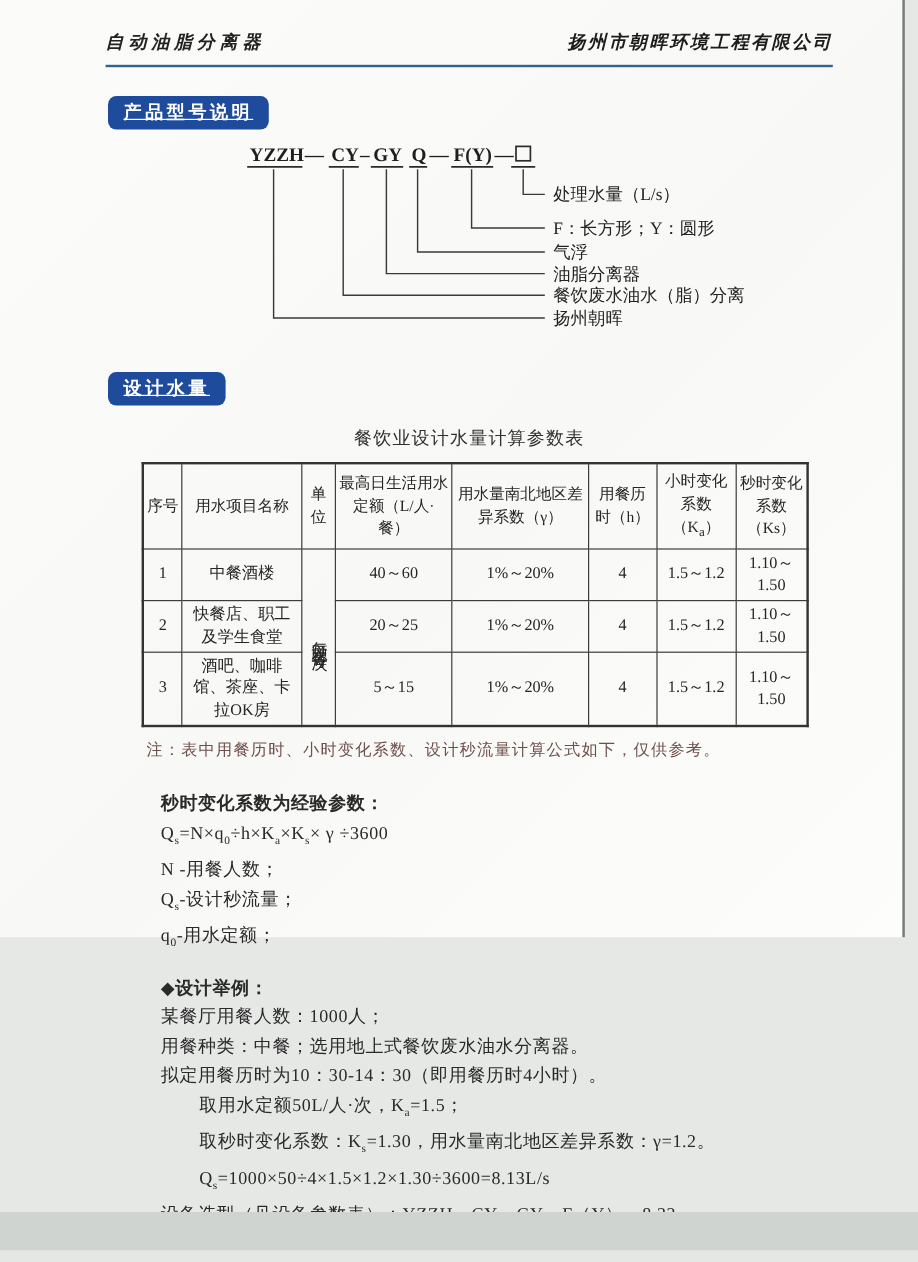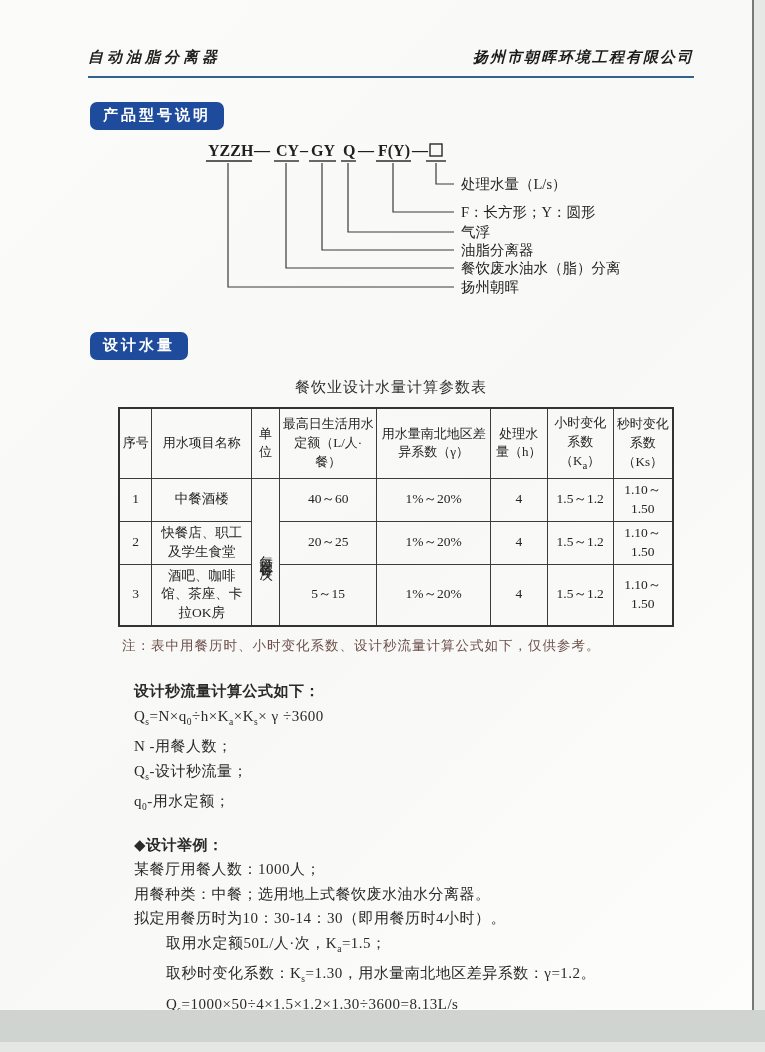--- a/index.html
+++ b/index.html
@@ -1,37 +1,37 @@
 <!DOCTYPE html>
 <html><head>
 <meta charset="utf-8">
 <style>
   * { margin:0; padding:0; box-sizing:border-box; }
   html,body { width:765px; }
   body { background:#e6e8e6; font-family:"Liberation Serif","DejaVu Serif",serif; color:#2c2c2c; }
   .scan { position:relative; width:765px; height:1052px; overflow:hidden; background:#e6e8e6; }
   .page {
-    position:absolute; left:0; top:0; width:754px; height:1010px;
+    position:absolute; left:0; top:0; width:754px; height:781px;
     background:linear-gradient(135deg,#fbfbf9 0%,#f8f8f6 55%,#fdfdfc 100%);
     border-right:2px solid #767c75;
-    padding:48px 58px 0 88px;
+    padding:26px 58px 0 88px;
   }
   .bottom-band { position:absolute; left:0; top:1010px; width:765px; height:32px; background:#cfd4d1; }
   .bottom-strip { position:absolute; left:0; top:1042px; width:765px; height:10px; background:#e4e7e4; }
 
   
   .hdr { display:flex; justify-content:space-between; align-items:flex-end;
          border-bottom:2.5px solid #32628e; padding-bottom:9px; }
   .hdr-left { font-size:15px; font-weight:bold; font-style:italic; letter-spacing:4px; color:#222; }
   .hdr-right { font-size:15px; font-weight:bold; font-style:italic; letter-spacing:2px; color:#1c1c1c; }
 
   
   .badge { display:inline-block; background:#1e4b9b; color:#fff; font-weight:bold;
            font-size:15px; letter-spacing:3px; padding:4px 13px 5px; border-radius:7px;
-           font-family:"Liberation Sans","DejaVu Sans",sans-serif; }
+           font-family:"Liberation Sans","DejaVu Sans",sans-serif;text-decoration:underline; }
   .badge1 { margin-top:24px; margin-left:2px; }
   .badge2 { margin-top:32px; margin-left:2px; }
 
   
   .diagram { margin:8px 0 0 104px; }
   .diagram svg { display:block; }
   .code-txt { font:bold 16px "Liberation Serif","DejaVu Serif",serif; fill:#1f1f1f; }
   .lbl-txt  { font:14.5px "Liberation Serif","DejaVu Serif",serif; fill:#232323; }
   .dline { stroke:#3a3a3a; stroke-width:1.2; fill:none; }
   .uline { stroke:#2a2a2a; stroke-width:1.4; }
@@ -125,21 +125,21 @@
           <col style="width:66px">
           <col style="width:60px">
       </colgroup>
       <thead>
         <tr>
           <th>序号</th>
           <th>用水项目名称</th>
           <th>单位</th>
           <th>最高日生活用水定额（L/人·餐）</th>
           <th>用水量南北地区差异系数（γ）</th>
-          <th>处理水量（h）</th>
+          <th>用餐历时（h）</th>
           <th>小时变化系数（K<sub>a</sub>）</th>
           <th>秒时变化系数（Ks）</th>
         </tr>
       </thead>
       <tbody>
         <tr>
           <td>1</td>
           <td>中餐酒楼</td>
           <td class="unit-cell" rowspan="3">每顾客每次</td>
           <td>40～60</td>
@@ -164,21 +164,21 @@
           <td>1%～20%</td>
           <td>4</td>
           <td>1.5～1.2</td>
           <td>1.10～1.50</td>
         </tr>
       </tbody>
     </table>
     <div class="note">注：表中用餐历时、小时变化系数、设计秒流量计算公式如下，仅供参考。</div>
 
     <div class="txtblock formula-block">
-      <div class="line bold">设计秒流量计算公式如下：</div>
+      <div class="line bold">秒时变化系数为经验参数：</div>
       <div class="line">Q<sub>s</sub>=N×q<sub>0</sub>÷h×K<sub>a</sub>×K<sub>s</sub>× γ ÷3600</div>
       <div class="line">N -用餐人数；</div>
       <div class="line">Q<sub>s</sub>-设计秒流量；</div>
       <div class="line">q<sub>0</sub>-用水定额；</div>
     </div>
 
     <div class="txtblock example-block">
       <div class="line bold">◆设计举例：</div>
       <div class="line">某餐厅用餐人数：1000人；</div>
       <div class="line">用餐种类：中餐；选用地上式餐饮废水油水分离器。</div>

